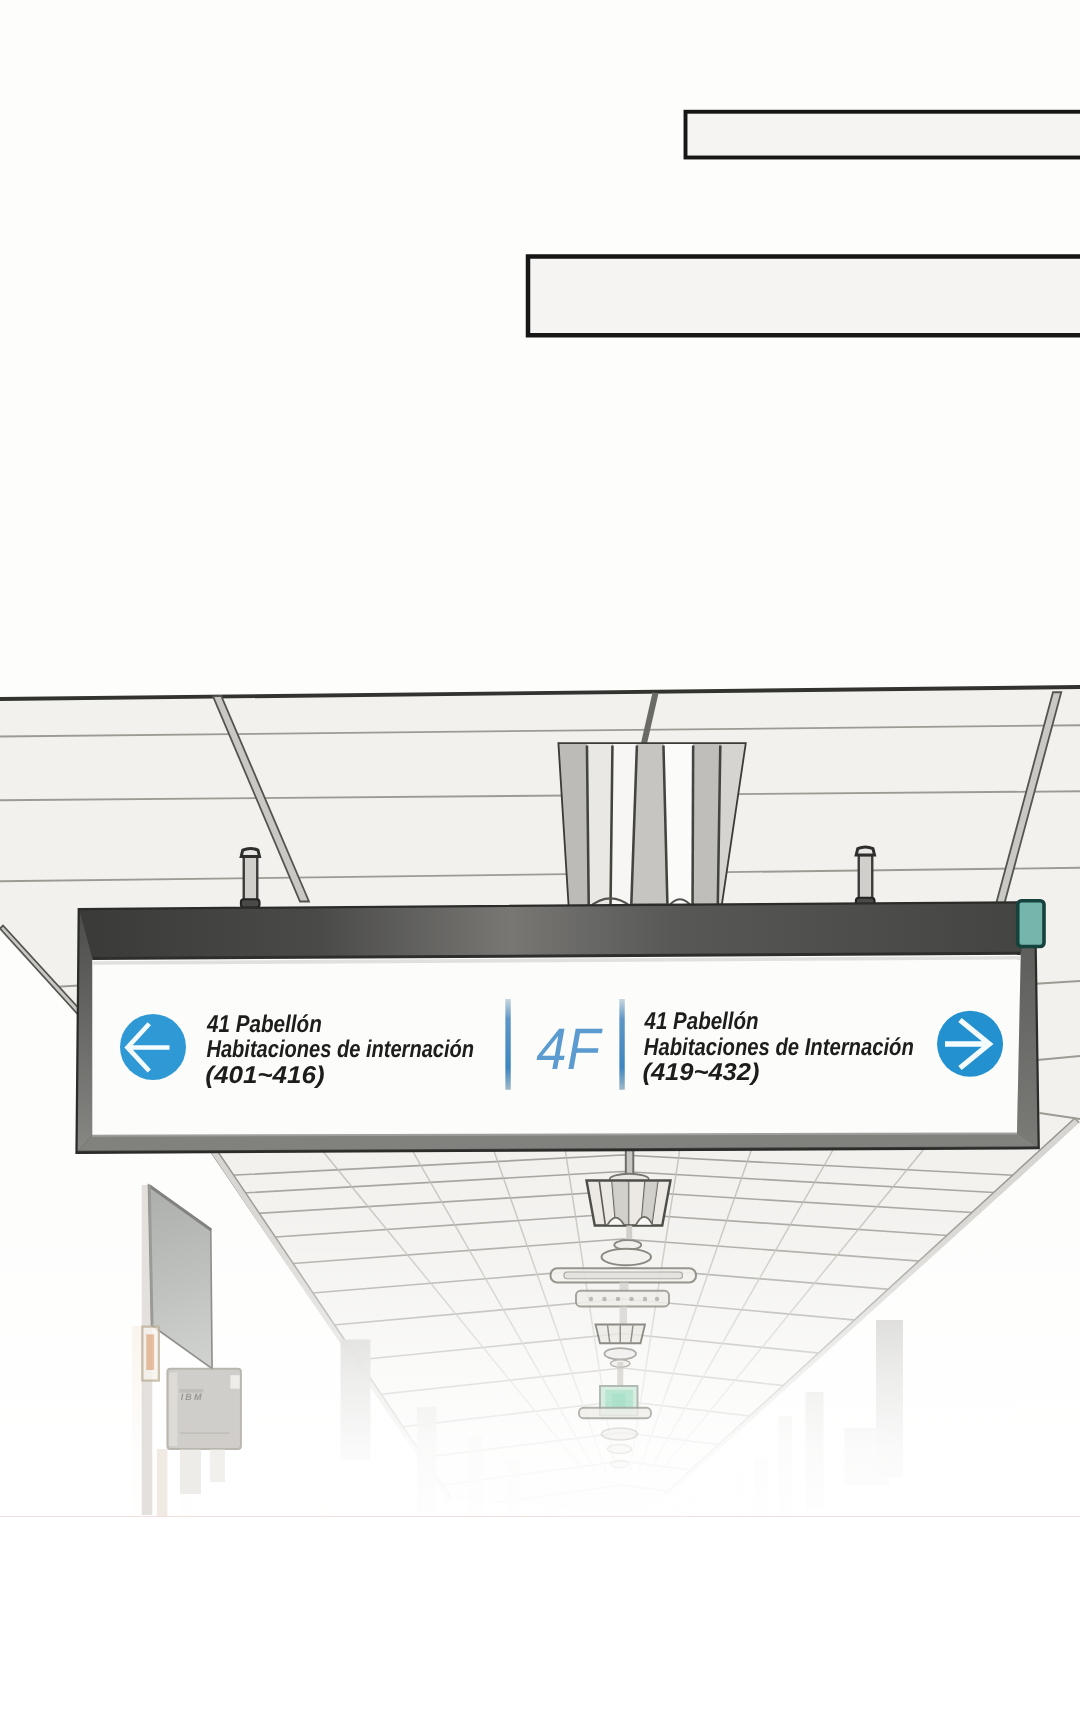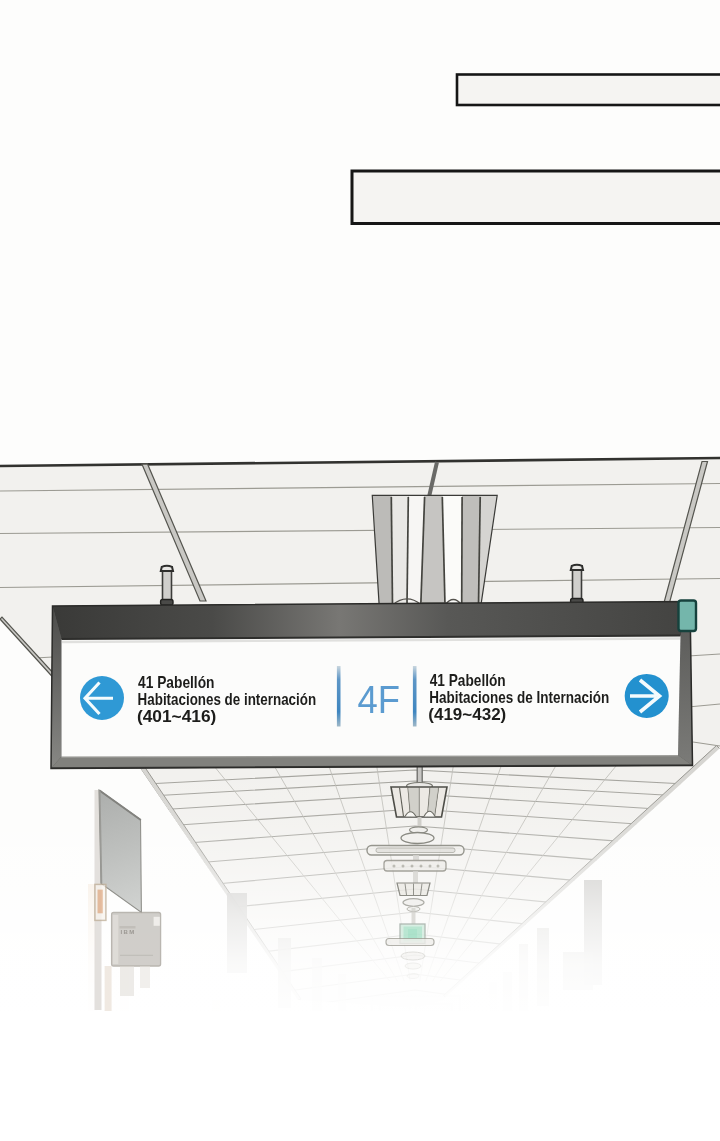--- a/index.html
+++ b/index.html
@@ -1,16 +1,16 @@
 <!DOCTYPE html>
 <html><head><meta charset="utf-8">
 <style>
 html,body{margin:0;padding:0;background:#fff;}
 #page{position:relative;width:720px;height:1011px;overflow:hidden;background:#b91c1c;
-font-family:"Liberation Sans",sans-serif;}
+font-family:"Liberation Sans",sans-serif;font-style:italic;}
 svg{display:block}
 </style></head>
 <body>
 <div id="page">
 <svg width="720" height="1141" viewBox="0 0 720 1141">
 <defs>
 <linearGradient id="fade" x1="0" y1="766" x2="0" y2="1120" gradientUnits="userSpaceOnUse">
 <stop offset="0" stop-color="#fff" stop-opacity="0"></stop>
 <stop offset="0.16" stop-color="#fff" stop-opacity="0.12"></stop>
 <stop offset="0.3" stop-color="#fff" stop-opacity="0.38"></stop>

